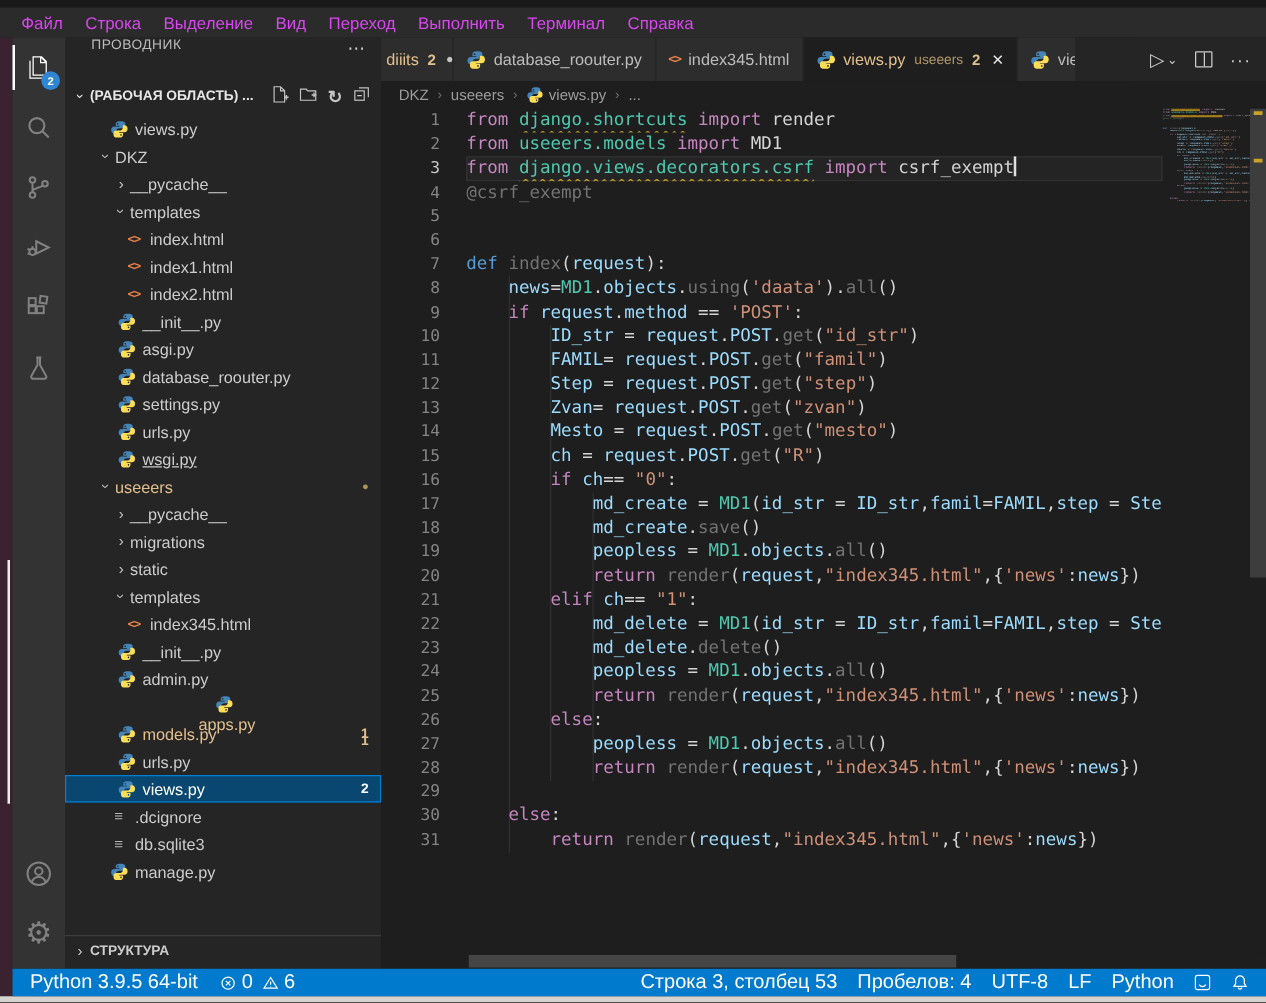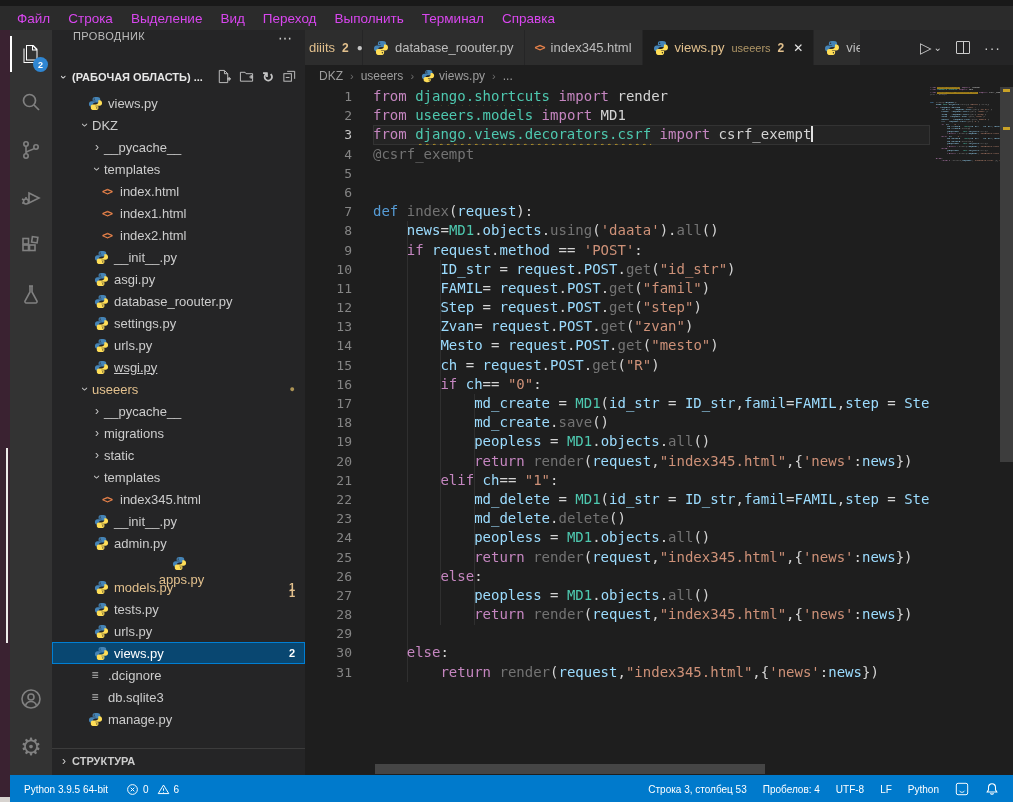--- a/index.html
+++ b/index.html
@@ -107,22 +107,22 @@
     font-family:"DejaVu Sans Mono",monospace; }
   #minimap .mline { height:2.45px; line-height:2.45px; font-size:2.4px; white-space:pre; overflow:hidden; }
   .mmw { background:#a2801c; color:#6b5410 !important; }
   #vscroll { position:absolute; right:0; top:57px; width:13px; height:676px; background:#1e1e1e; }
   #vthumb { position:absolute; left:0; top:0; width:13px; height:375px; background:rgba(121,121,121,0.35); }
   .vmark { position:absolute; left:3px; width:7px; height:3px; background:#c9a227; }
   #hscroll { position:absolute; left:0; top:733px; width:708px; height:12px; }
   #hthumb { position:absolute; left:70px; top:1px; width:390px; height:10px; background:#454545; }
 
   
-  #statusbar { position:absolute; left:10px; top:775px; width:1003px; height:28px; background:#007acc;
-    display:flex; align-items:center; color:#ffffff; font-size:10px; }
+  #statusbar { position:absolute; left:10px; top:775px; width:1003px; height:22px; background:#007acc;
+    display:flex; align-items:center; color:#ffffff; font-size:16px; }
   .sb-item { display:flex; align-items:center; padding:0 8px; height:22px; }
   #sb-left { display:flex; align-items:center; padding-left:6px; }
   #sb-right { margin-left:auto; display:flex; align-items:center; padding-right:6px; }
   .sb-ic { display:flex; align-items:center; margin:0 4px 0 2px; }
   .sb-ic svg { width:13px; height:13px; }
   .sb-gap { width:6px; }
 </style>
 </head>
 <body>
 
@@ -376,29 +376,20 @@
         </div>
         <div class="trow mod" style="padding-left: 40px;">
           <span class="ficon">
             <svg class="picon" viewBox="0 0 16 16">
     <path fill="#4584b6" d="M7.9 1C6.1 1 4.9 1.9 4.9 3.3V5h3.2v.5H3.6C2.1 5.5 1 6.7 1 8.5c0 1.8 1.1 3 2.5 3H5V9.7c0-1.5 1.3-2.7 2.9-2.7h3c1.2 0 2.1-.9 2.1-2.1V3.3C13 1.9 11.7 1 9.9 1H7.9zM6.6 2.6c.4 0 .7.3.7.7 0 .4-.3.7-.7.7-.4 0-.7-.3-.7-.7 0-.4.3-.7.7-.7z"></path>
     <path fill="#ffde57" d="M8.1 15c1.8 0 3-.9 3-2.3V11H7.9v-.5h4.5c1.5 0 2.6-1.2 2.6-3 0-1.8-1.1-3-2.5-3H11v1.8c0 1.5-1.3 2.7-2.9 2.7h-3C3.9 9 3 9.9 3 11.1v1.6C3 14.1 4.3 15 6.1 15h2zm1.3-1.6c-.4 0-.7-.3-.7-.7 0-.4.3-.7.7-.7.4 0 .7.3.7.7 0 .4-.3.7-.7.7z"></path>
   </svg>
           </span>
           <span class="tlabel">models.py</span>
           <span class="tbadge">1</span>
-        </div>
-        <div class="trow" style="padding-left: 40px;">
-          <span class="ficon">
-            <svg class="picon" viewBox="0 0 16 16">
-    <path fill="#4584b6" d="M7.9 1C6.1 1 4.9 1.9 4.9 3.3V5h3.2v.5H3.6C2.1 5.5 1 6.7 1 8.5c0 1.8 1.1 3 2.5 3H5V9.7c0-1.5 1.3-2.7 2.9-2.7h3c1.2 0 2.1-.9 2.1-2.1V3.3C13 1.9 11.7 1 9.9 1H7.9zM6.6 2.6c.4 0 .7.3.7.7 0 .4-.3.7-.7.7-.4 0-.7-.3-.7-.7 0-.4.3-.7.7-.7z"></path>
-    <path fill="#ffde57" d="M8.1 15c1.8 0 3-.9 3-2.3V11H7.9v-.5h4.5c1.5 0 2.6-1.2 2.6-3 0-1.8-1.1-3-2.5-3H11v1.8c0 1.5-1.3 2.7-2.9 2.7h-3C3.9 9 3 9.9 3 11.1v1.6C3 14.1 4.3 15 6.1 15h2zm1.3-1.6c-.4 0-.7-.3-.7-.7 0-.4.3-.7.7-.7.4 0 .7.3.7.7 0 .4-.3.7-.7.7z"></path>
-  </svg>
-          </span>
-          <span class="tlabel">tests.py</span>
         </div>
         <div class="trow" style="padding-left: 40px;">
           <span class="ficon">
             <svg class="picon" viewBox="0 0 16 16">
     <path fill="#4584b6" d="M7.9 1C6.1 1 4.9 1.9 4.9 3.3V5h3.2v.5H3.6C2.1 5.5 1 6.7 1 8.5c0 1.8 1.1 3 2.5 3H5V9.7c0-1.5 1.3-2.7 2.9-2.7h3c1.2 0 2.1-.9 2.1-2.1V3.3C13 1.9 11.7 1 9.9 1H7.9zM6.6 2.6c.4 0 .7.3.7.7 0 .4-.3.7-.7.7-.4 0-.7-.3-.7-.7 0-.4.3-.7.7-.7z"></path>
     <path fill="#ffde57" d="M8.1 15c1.8 0 3-.9 3-2.3V11H7.9v-.5h4.5c1.5 0 2.6-1.2 2.6-3 0-1.8-1.1-3-2.5-3H11v1.8c0 1.5-1.3 2.7-2.9 2.7h-3C3.9 9 3 9.9 3 11.1v1.6C3 14.1 4.3 15 6.1 15h2zm1.3-1.6c-.4 0-.7-.3-.7-.7 0-.4.3-.7.7-.7.4 0 .7.3.7.7 0 .4-.3.7-.7.7z"></path>
   </svg>
           </span>
           <span class="tlabel">urls.py</span>
         </div>

